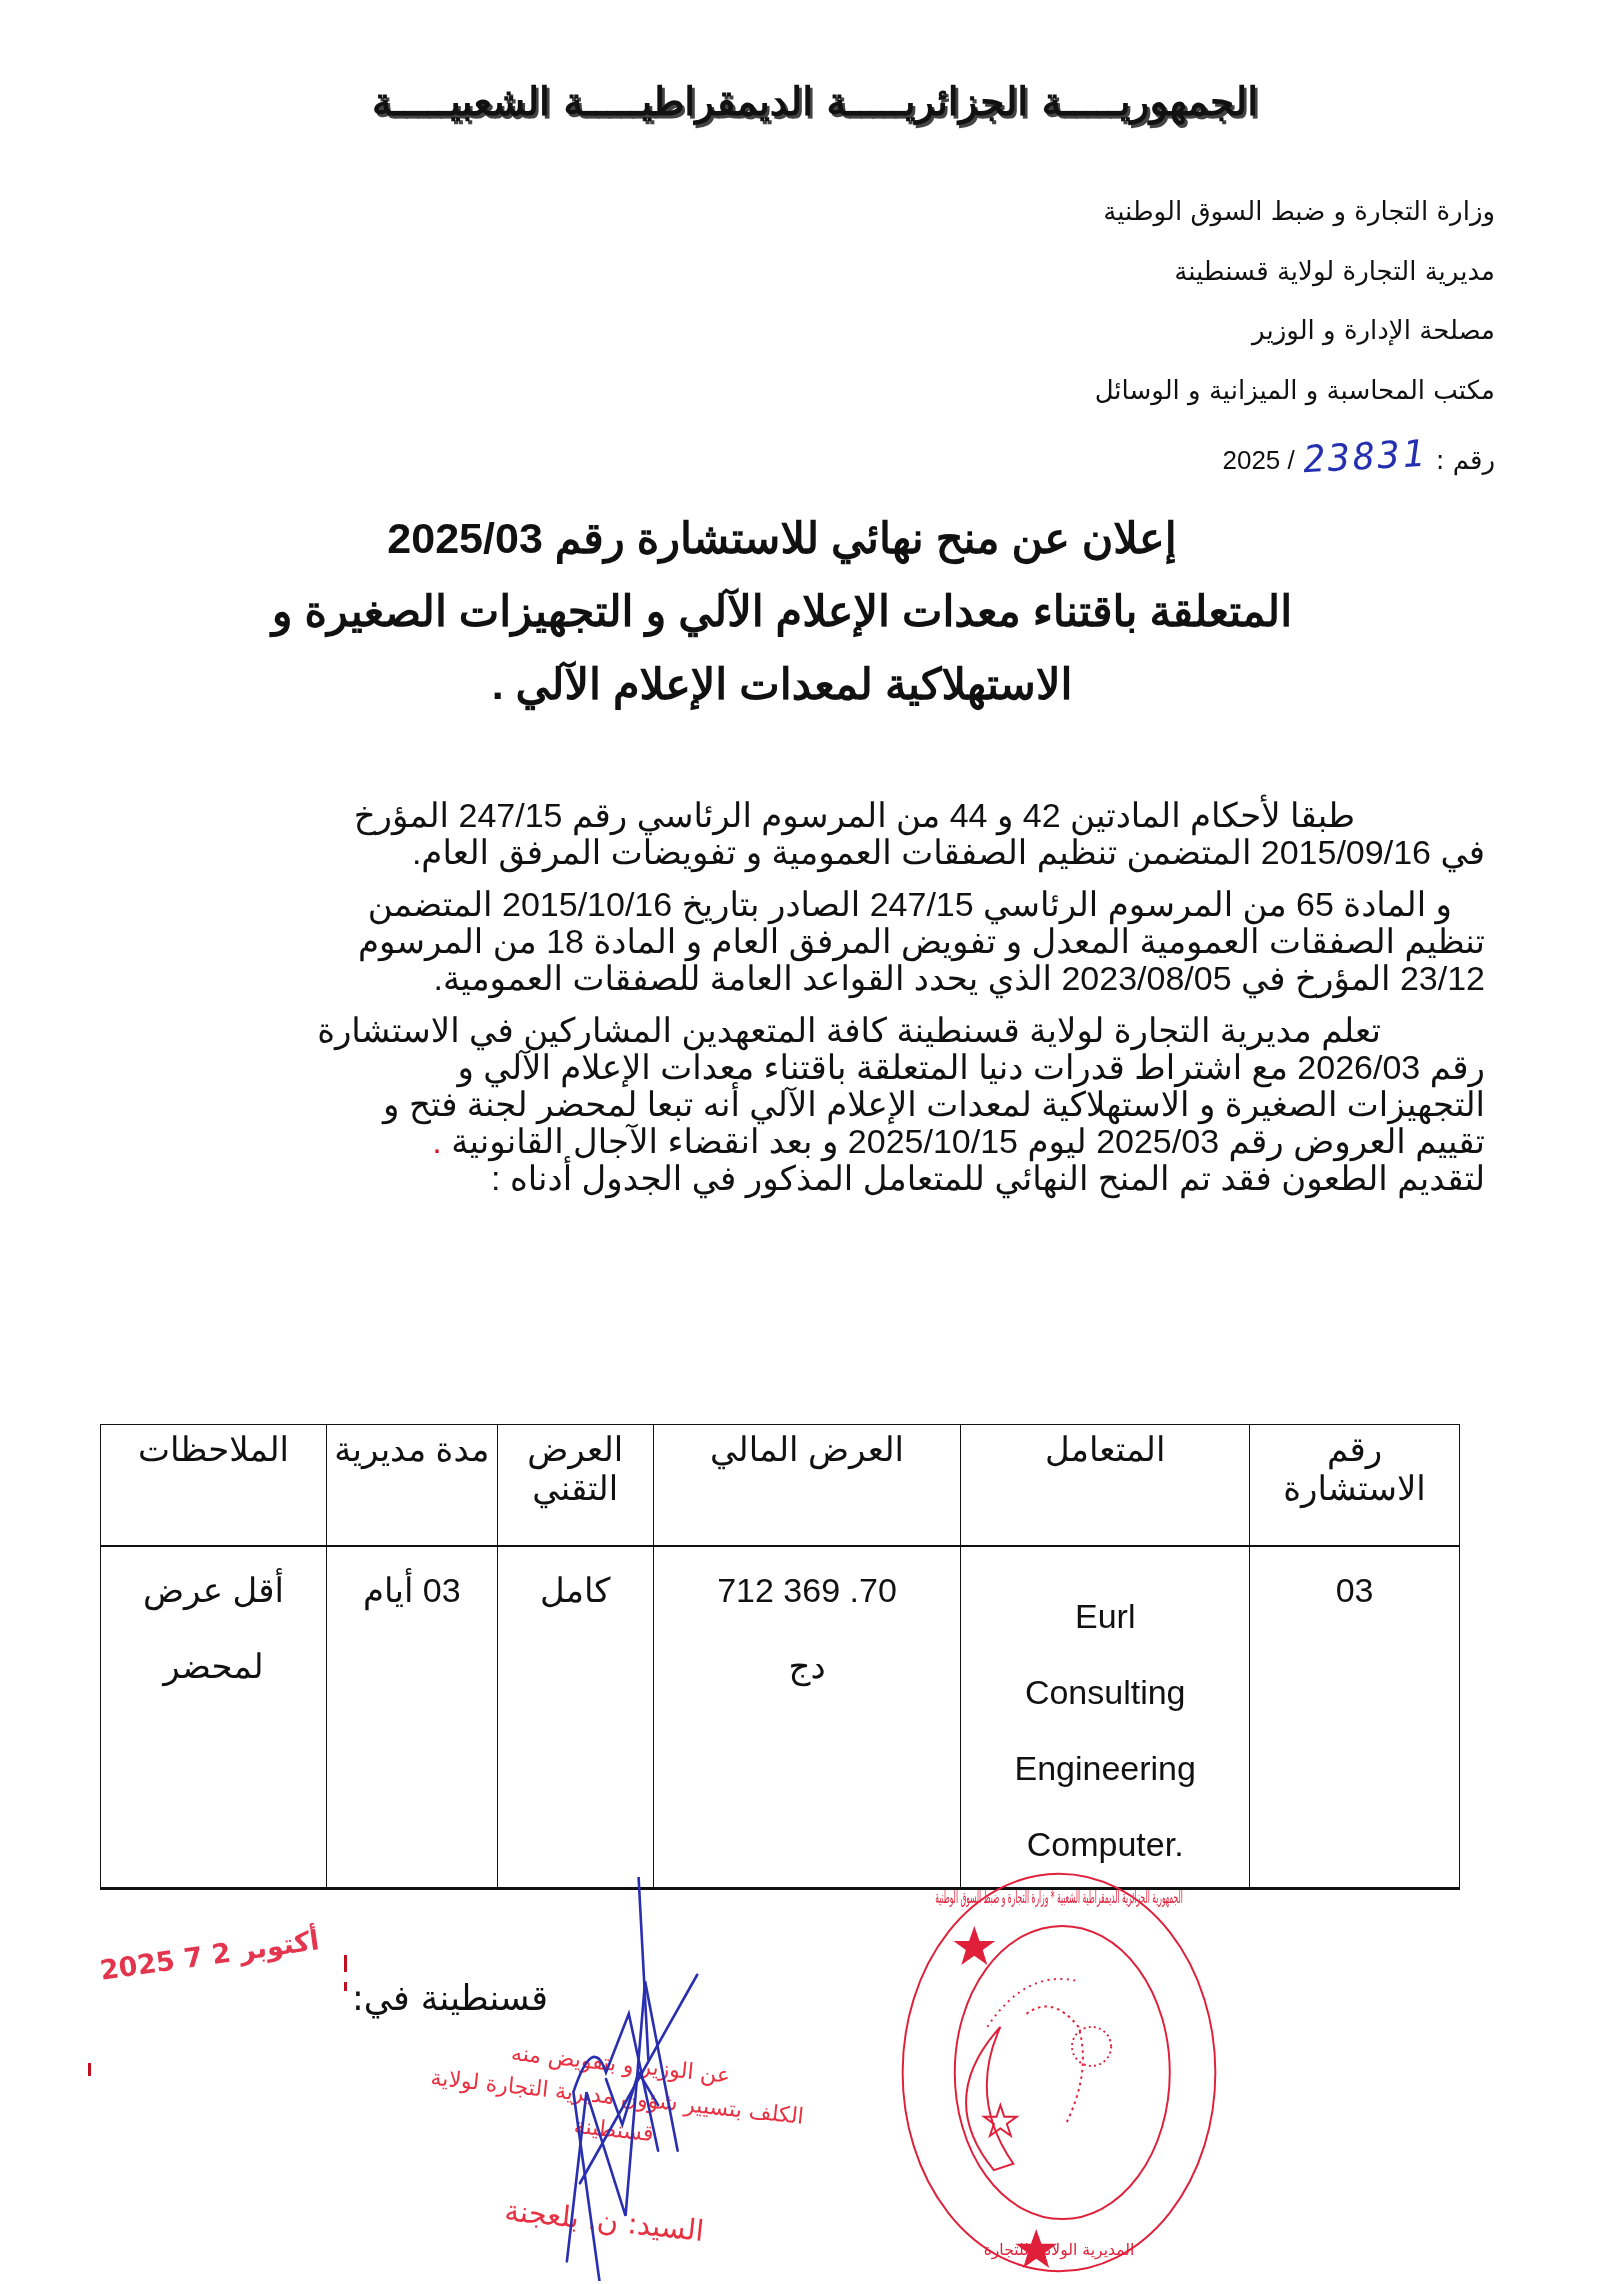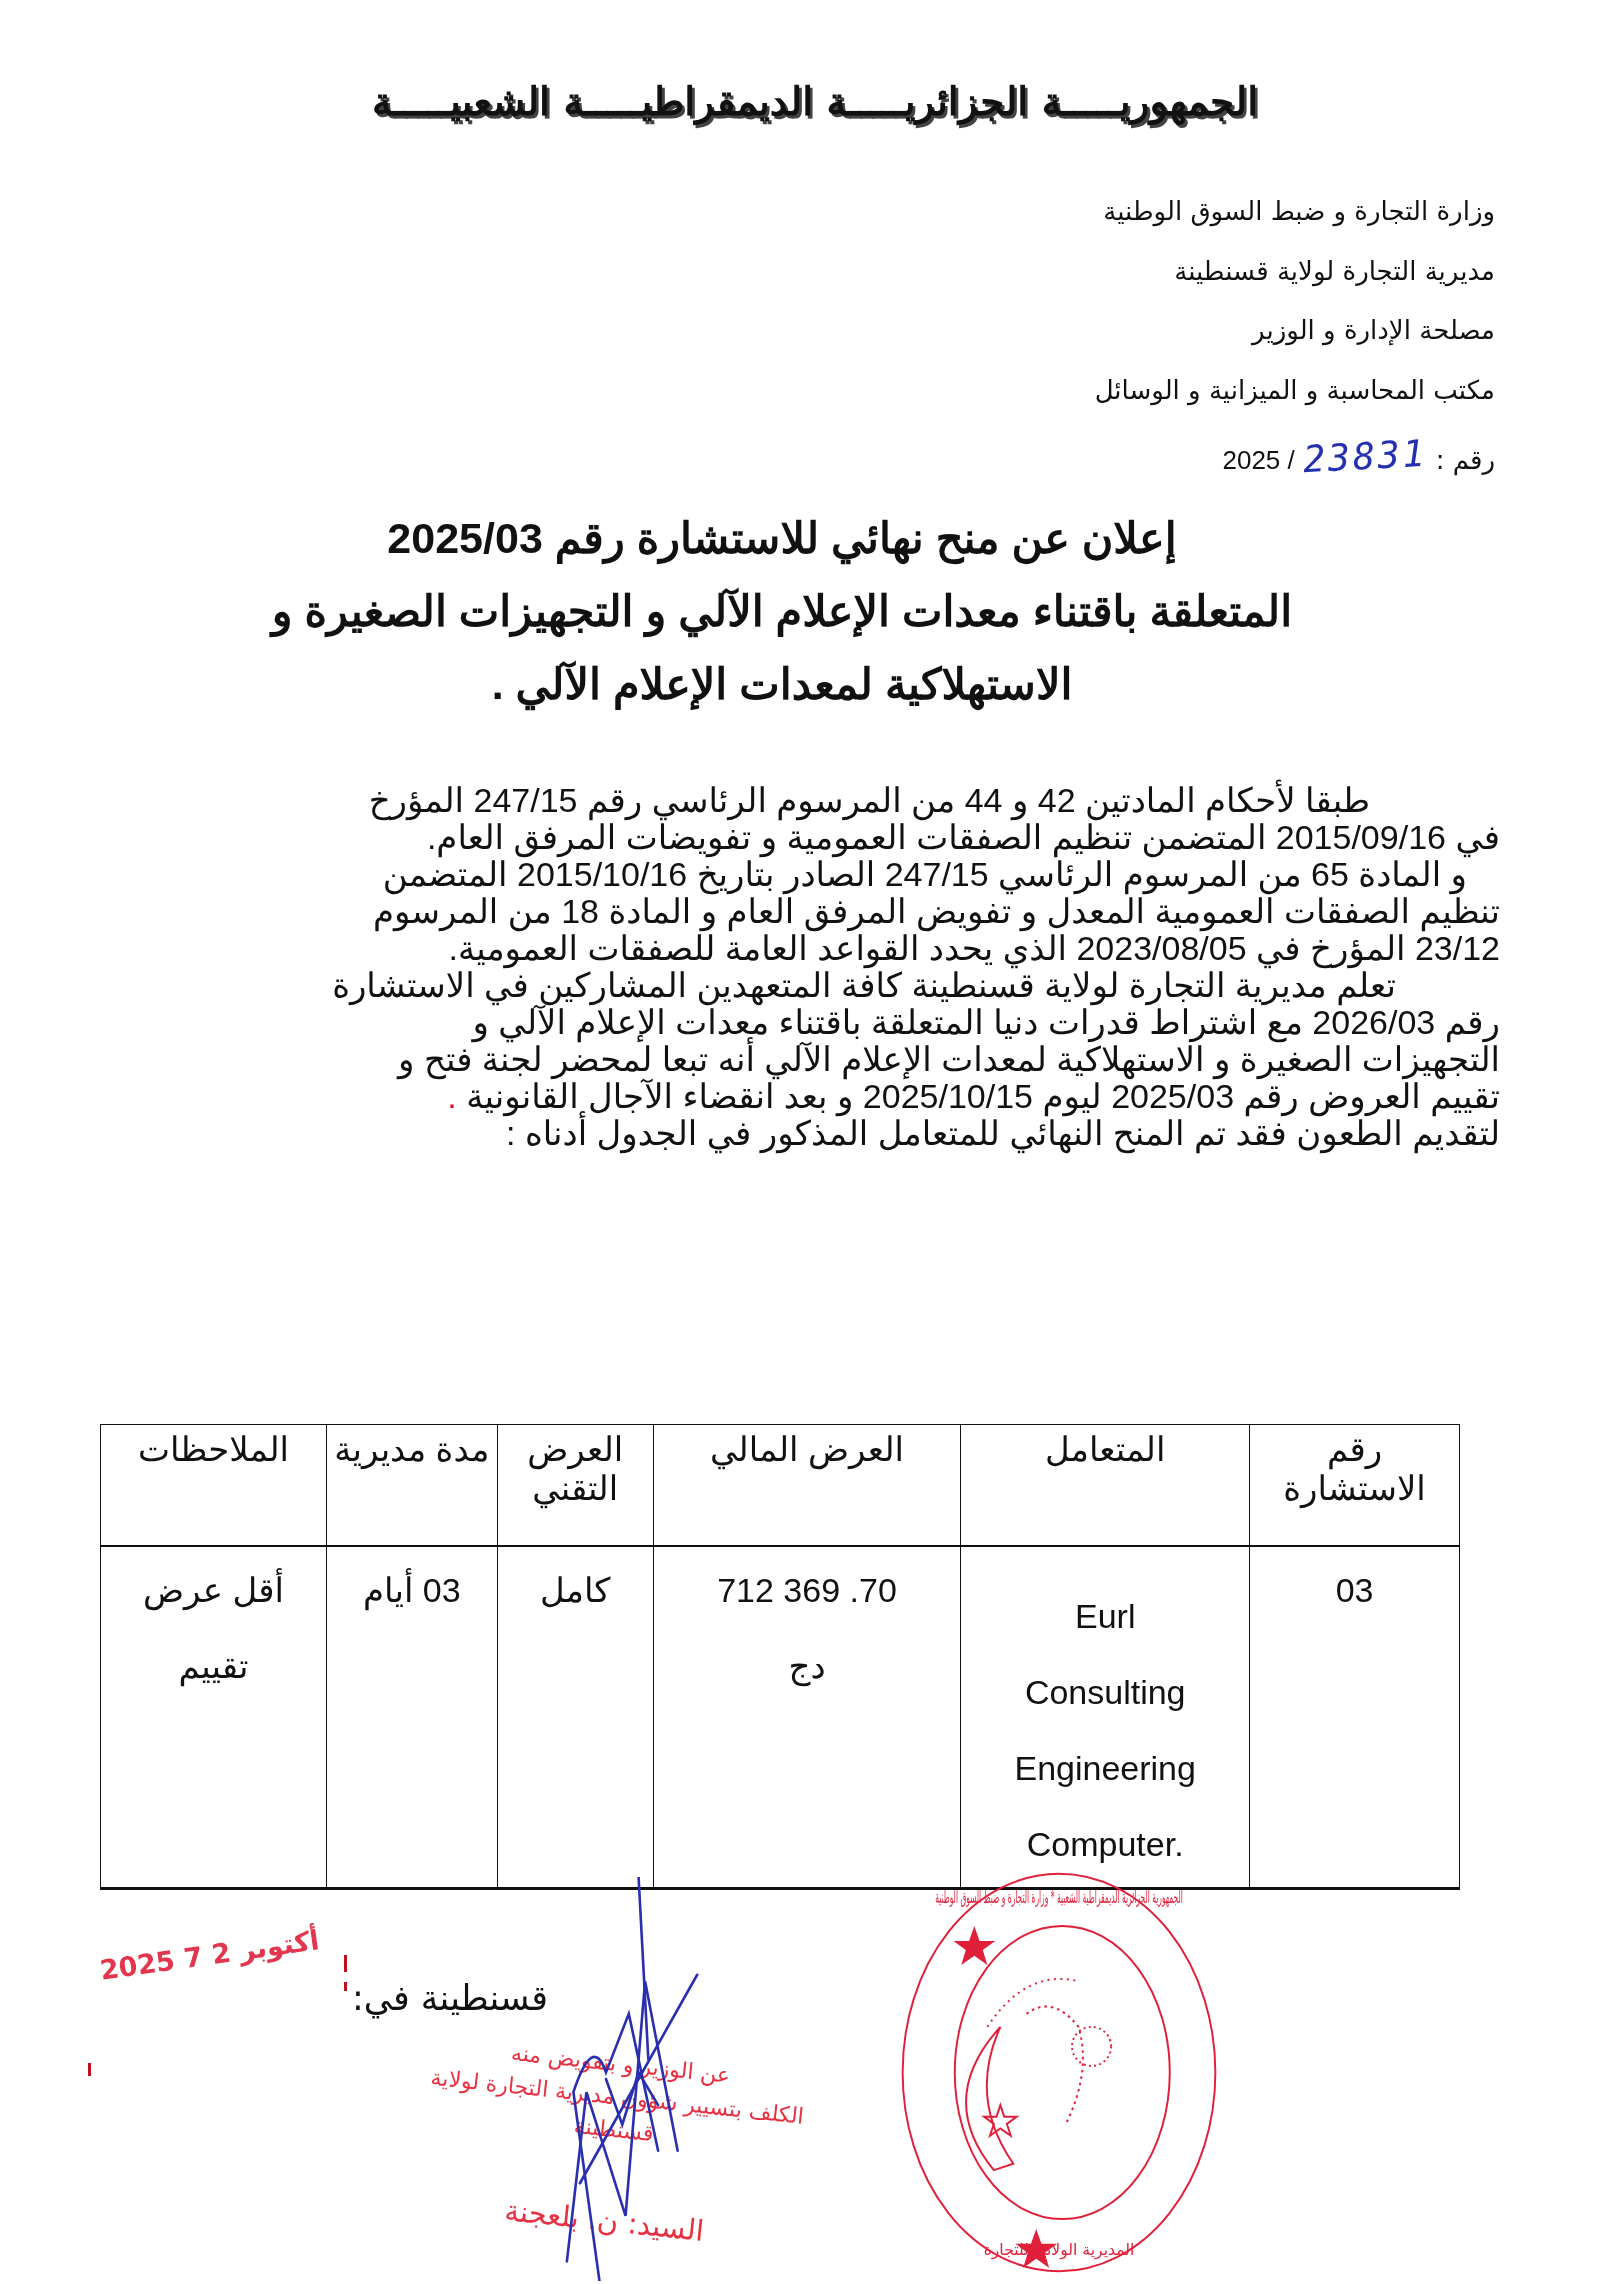--- a/index.html
+++ b/index.html
@@ -18,21 +18,21 @@
   #ref .num { font-family: "Liberation Sans", sans-serif; }
   #ref .hand { color: #2530b0; font-family: "DejaVu Sans Mono", monospace; font-size: 37px;
     font-style: italic; letter-spacing: 2.6px; transform: rotate(-3deg); display: inline-block; }
 
   #title { left: 163px; width: 1238px; top: 502px; text-align: center;
     font-family: "Liberation Sans", sans-serif; font-weight: bold; font-size: 43px;
     line-height: 73px; }
 
   #body { left: 147px; width: 1353px; top: 782px; font-family: "Liberation Sans", sans-serif;
     font-size: 34px; line-height: 37px; text-align: justify; }
-  #body p { margin: 0; }
+  #body p { margin: 15px; }
   #body p .ln { display: block; height: 37px; line-height: 37px; white-space: nowrap; }
   #body .first { padding-right: 130px; }
   #body .dot { color: #e0102a; }
 
   #award-table { position: absolute; left: 100px; top: 1424px; width: 1360px;
     border-collapse: collapse; direction: rtl; font-family: "Liberation Sans", sans-serif;
     font-size: 34px; }
   #award-table th, #award-table td { border: 1.3px solid #111; vertical-align: top;
     text-align: center; font-weight: normal; padding: 5.2px 6.5px; line-height: 39px; }
   #award-table thead tr { height: 121px; }
@@ -125,21 +125,21 @@
         <div>Consulting</div>
         <div>Engineering</div>
         <div>Computer.</div>
       </td>
       <td>
         <div dir="ltr">712 369 .70</div>
         <div>دج</div>
       </td>
       <td>كامل</td>
       <td>03 أيام</td>
-      <td>أقل عرض تقييم</td>
+      <td>أقل عرض لمحضر</td>
     </tr>
   </tbody>
 </table>
 
 <div id="date-stamp" class="abs">2025 أكتوبر 2 7</div>
 <div class="abs stray" style="left:344px;top:1955px"></div>
 <div class="abs stray" style="left:344px;top:1982px;height:9px"></div>
 <div class="abs stray" style="left:88px;top:2063px;height:13px"></div>
 
 <div id="place" class="abs rtl">قسنطينة في:</div>

